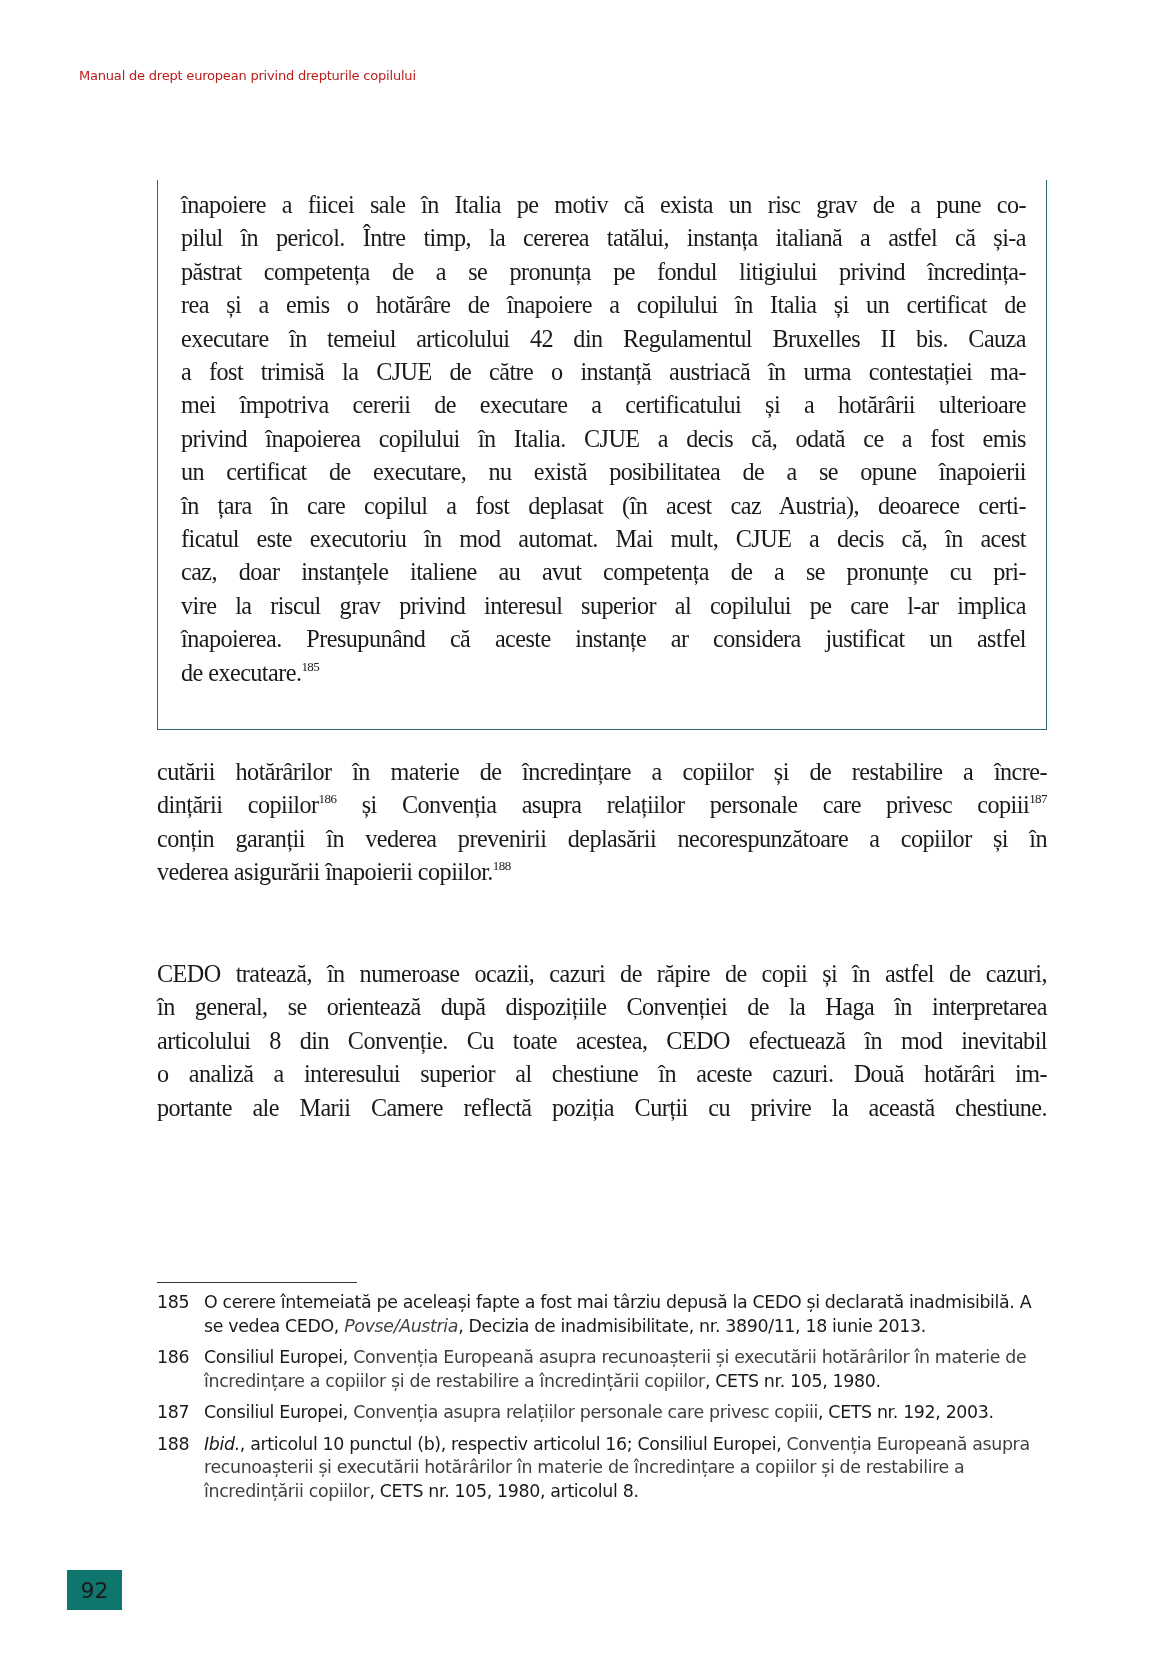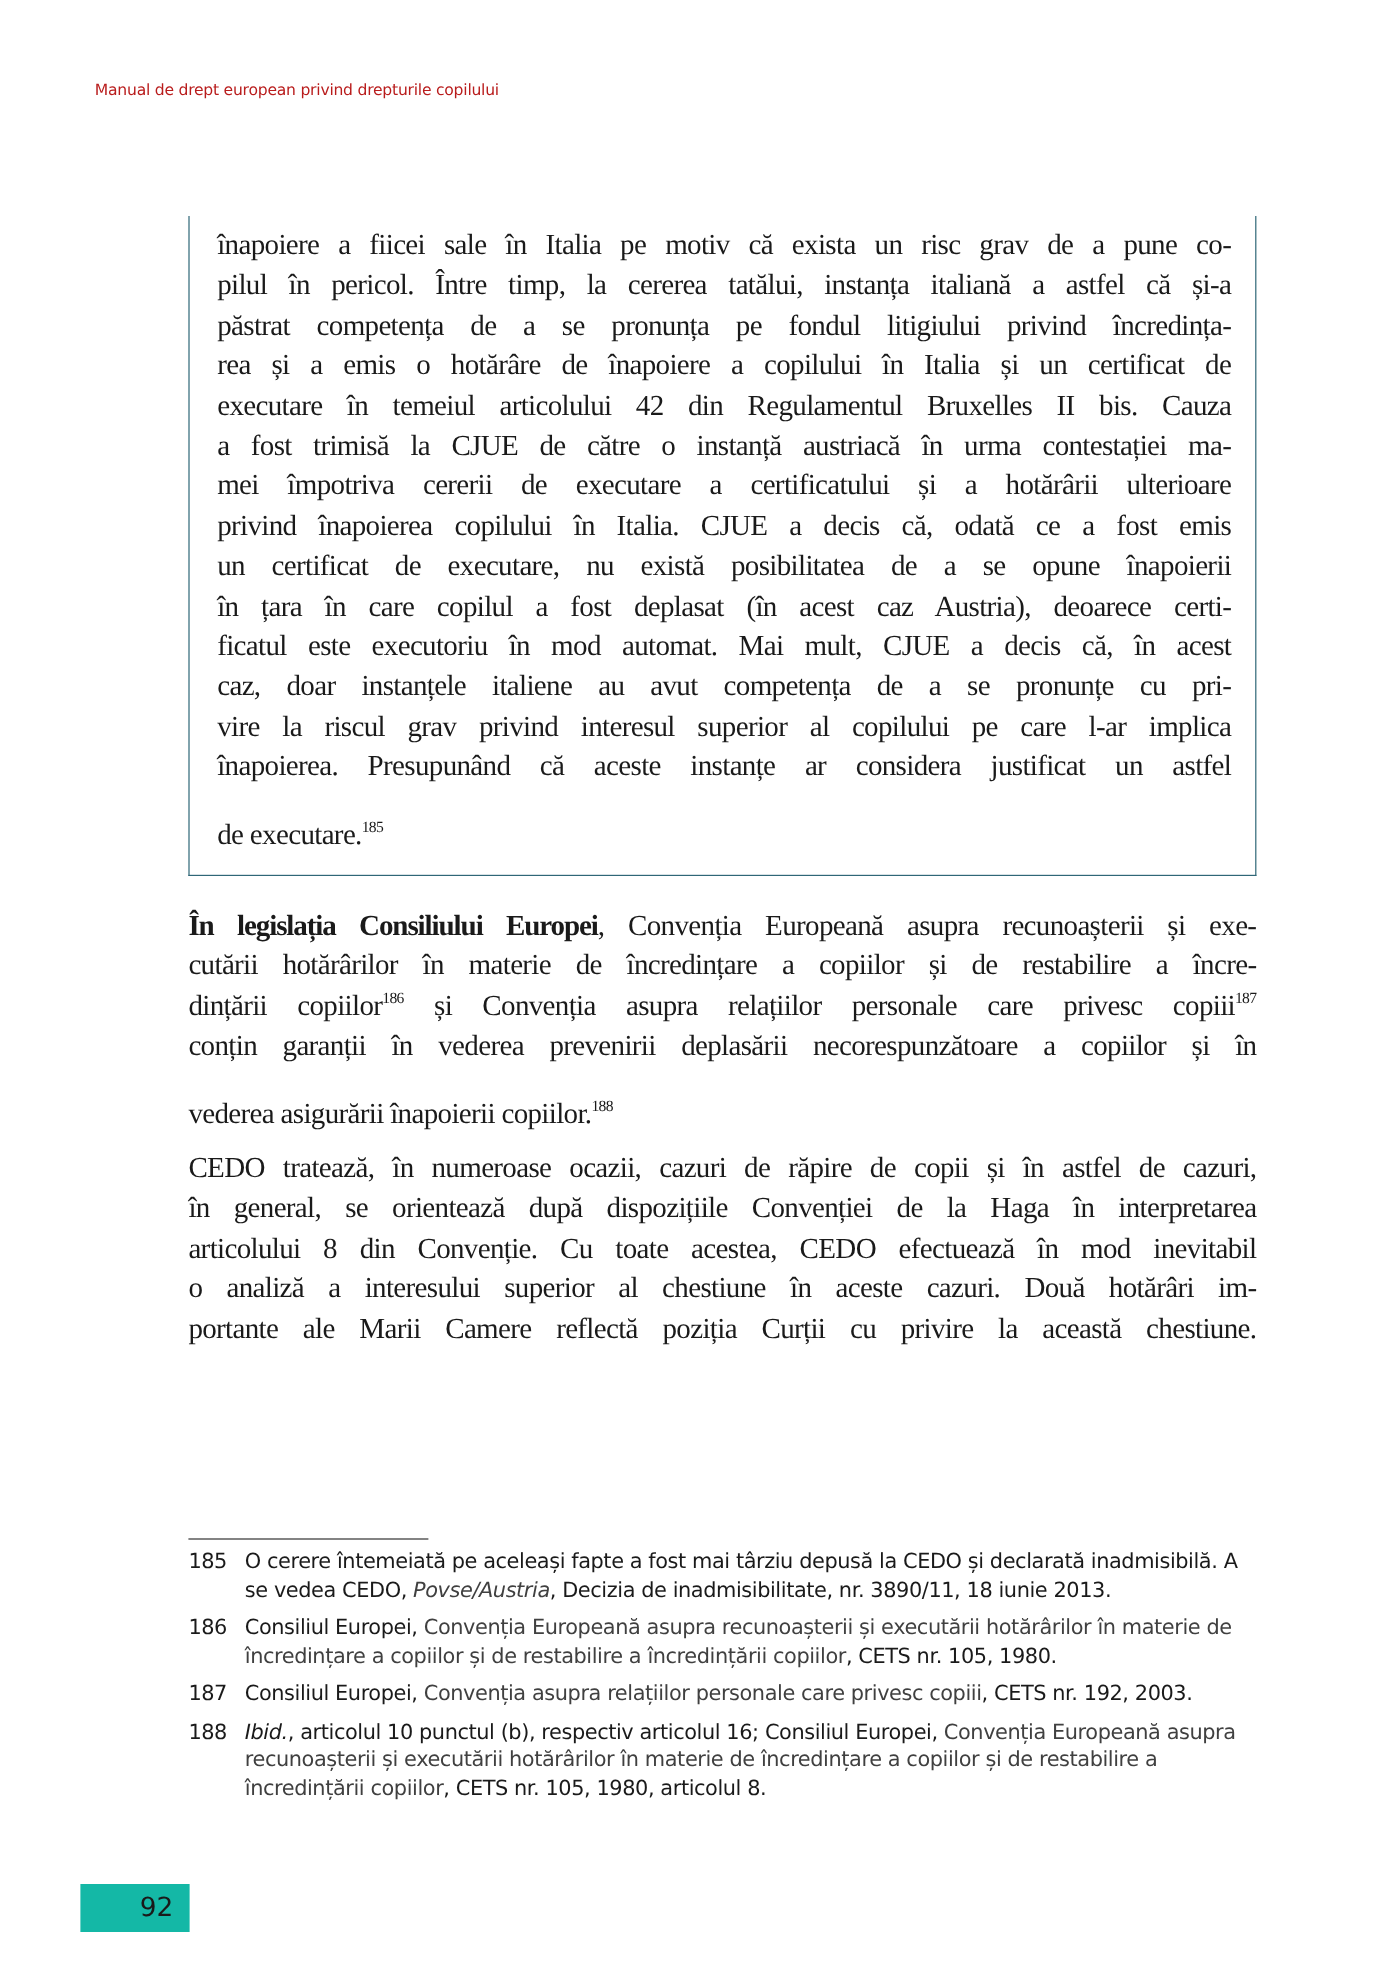--- a/index.html
+++ b/index.html
@@ -15,21 +15,21 @@
     position: absolute; left: 157px; top: 180px; width: 890px; height: 550px;
     border-left: 1.5px solid #2f6777; border-right: 1.5px solid #2f6777;
     border-bottom: 1.5px solid #2f6777; box-sizing: border-box;
   }
   .case-text {
     position: absolute; left: 181px; top: 188px; width: 845px;
     font-size: 24.2px; line-height: 33.4px; letter-spacing: -0.55px;
     text-align: justify; hyphens: manual;
   }
   .line { display: block; text-align: justify; text-align-last: justify; white-space: nowrap; font-family: Liberation Serif, serif; }
-  .line.last { text-align-last: left; margin-top: 23px; }
+  .line.last { text-align-last: left; }
   sup { font-size: 13px; vertical-align: 10px; line-height: 0; }
   .body-para {
     position: absolute; left: 157px; width: 890px;
     font-size: 24.2px; line-height: 33.4px; letter-spacing: -0.55px;
   }
   .p1 { top: 755px; }
   .p2 { top: 957px; }
   .bold { font-weight: bold; letter-spacing: -0.9px; }
   .fn-rule {
     position: absolute; left: 157px; top: 1282px; width: 200px; height: 1px; background: #333;
@@ -38,22 +38,22 @@
     position: absolute; left: 157px; top: 1291px; width: 890px;
     font-size: 17.4px; line-height: 23.5px; letter-spacing: -0.35px; color: #1a1a1a;
   }
   .fn { display: flex; margin-bottom: 8px; }
   .fn-num { width: 47px; flex: none; }
   .fn-body { flex: 1; }
   .link { color: #404040; }
   .ital { font-style: italic; }
   .page-num {
     position: absolute; left: 67px; top: 1570px; width: 55px; height: 40px;
-    background: #14b8a6; display: flex; align-items: center; justify-content: center;
-    font-size: 22px; color: #1a1a1a; padding-left: 36px;
+    background: #0f766e; display: flex; align-items: center; justify-content: center;
+    font-size: 22px; color: #1a1a1a;
   }
 </style>
 </head>
 <body>
 
 <div class="running-header">Manual de drept european privind drepturile copilului</div>
 
 <div class="case-box"></div>
 <div class="case-text">
   <span class="line">înapoiere a fiicei sale în Italia pe motiv că exista un risc grav de a pune co-</span>
@@ -67,21 +67,20 @@
   <span class="line">un certificat de executare, nu există posibilitatea de a se opune înapoierii</span>
   <span class="line">în țara în care copilul a fost deplasat (în acest caz Austria), deoarece certi-</span>
   <span class="line">ficatul este executoriu în mod automat. Mai mult, CJUE a decis că, în acest</span>
   <span class="line">caz, doar instanțele italiene au avut competența de a se pronunțe cu pri-</span>
   <span class="line">vire la riscul grav privind interesul superior al copilului pe care l-ar implica</span>
   <span class="line">înapoierea. Presupunând că aceste instanțe ar considera justificat un astfel</span>
   <span class="line last"><span>de executare.</span><sup>185</sup></span>
 </div>
 
 <div class="body-para p1">
-  <span class="line"><span class="bold">În legislația Consiliului Europei</span><span>, Convenția Europeană asupra recunoașterii și exe-</span></span>
   <span class="line">cutării hotărârilor în materie de încredințare a copiilor și de restabilire a încre-</span>
   <span class="line"><span>dințării copiilor</span><sup>186</sup><span> și Convenția asupra relațiilor personale care privesc copiii</span><sup>187</sup></span>
   <span class="line">conțin garanții în vederea prevenirii deplasării necorespunzătoare a copiilor și în</span>
   <span class="line last"><span>vederea asigurării înapoierii copiilor.</span><sup>188</sup></span>
 </div>
 
 <div class="body-para p2">
   <span class="line">CEDO tratează, în numeroase ocazii, cazuri de răpire de copii și în astfel de cazuri,</span>
   <span class="line">în general, se orientează după dispozițiile Convenției de la Haga în interpretarea</span>
   <span class="line">articolului 8 din Convenție. Cu toate acestea, CEDO efectuează în mod inevitabil</span>

